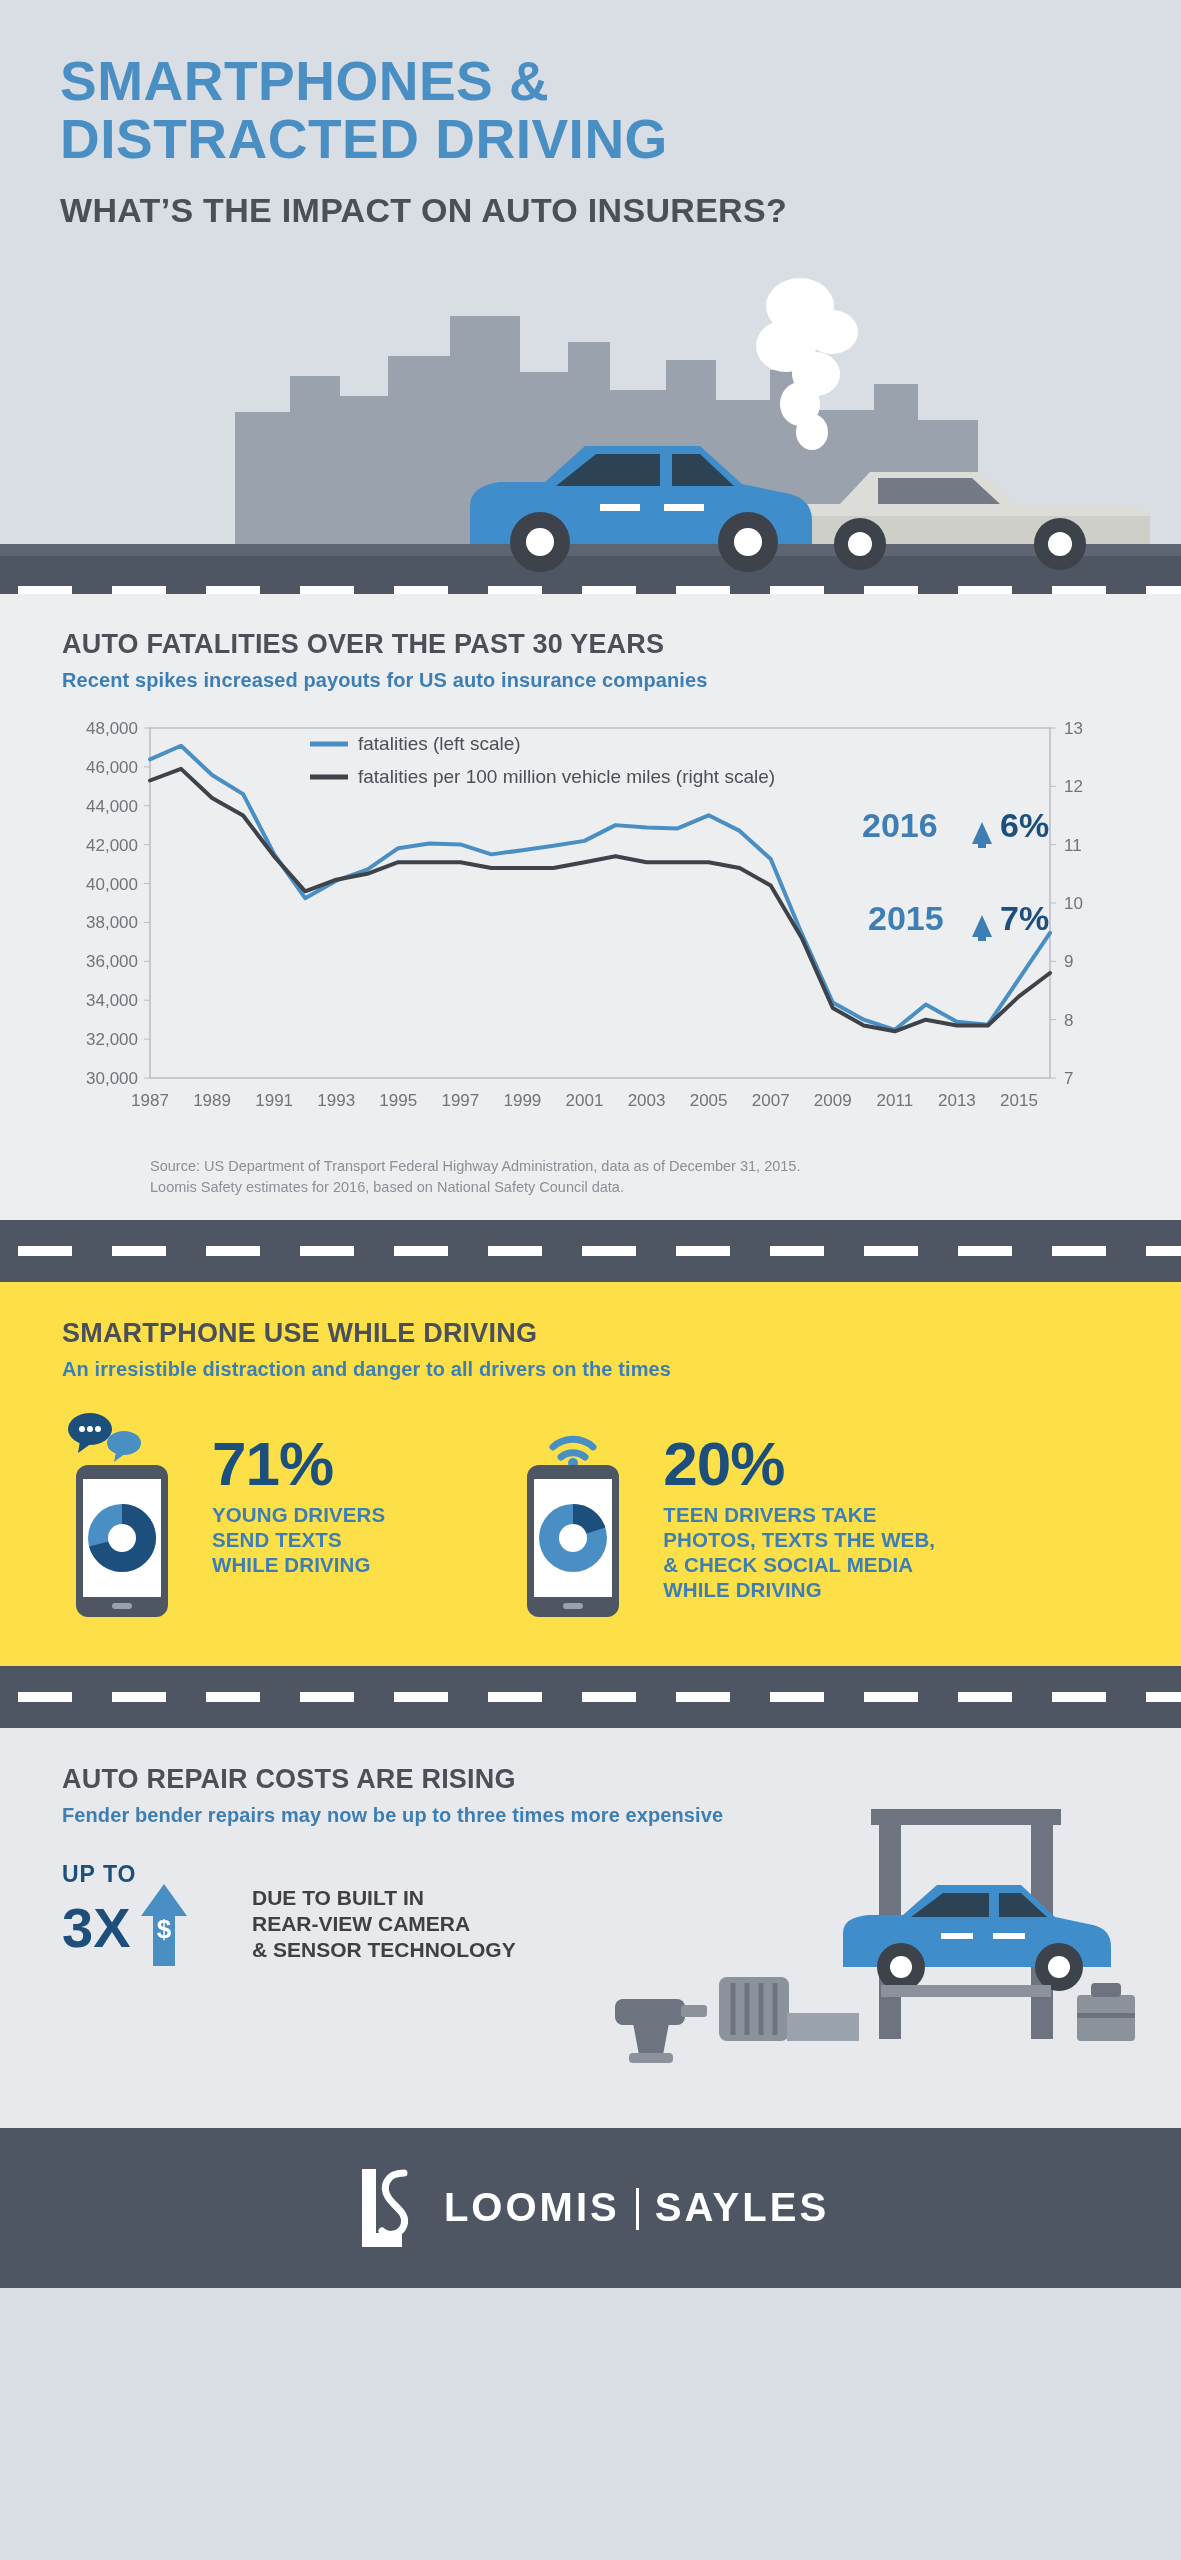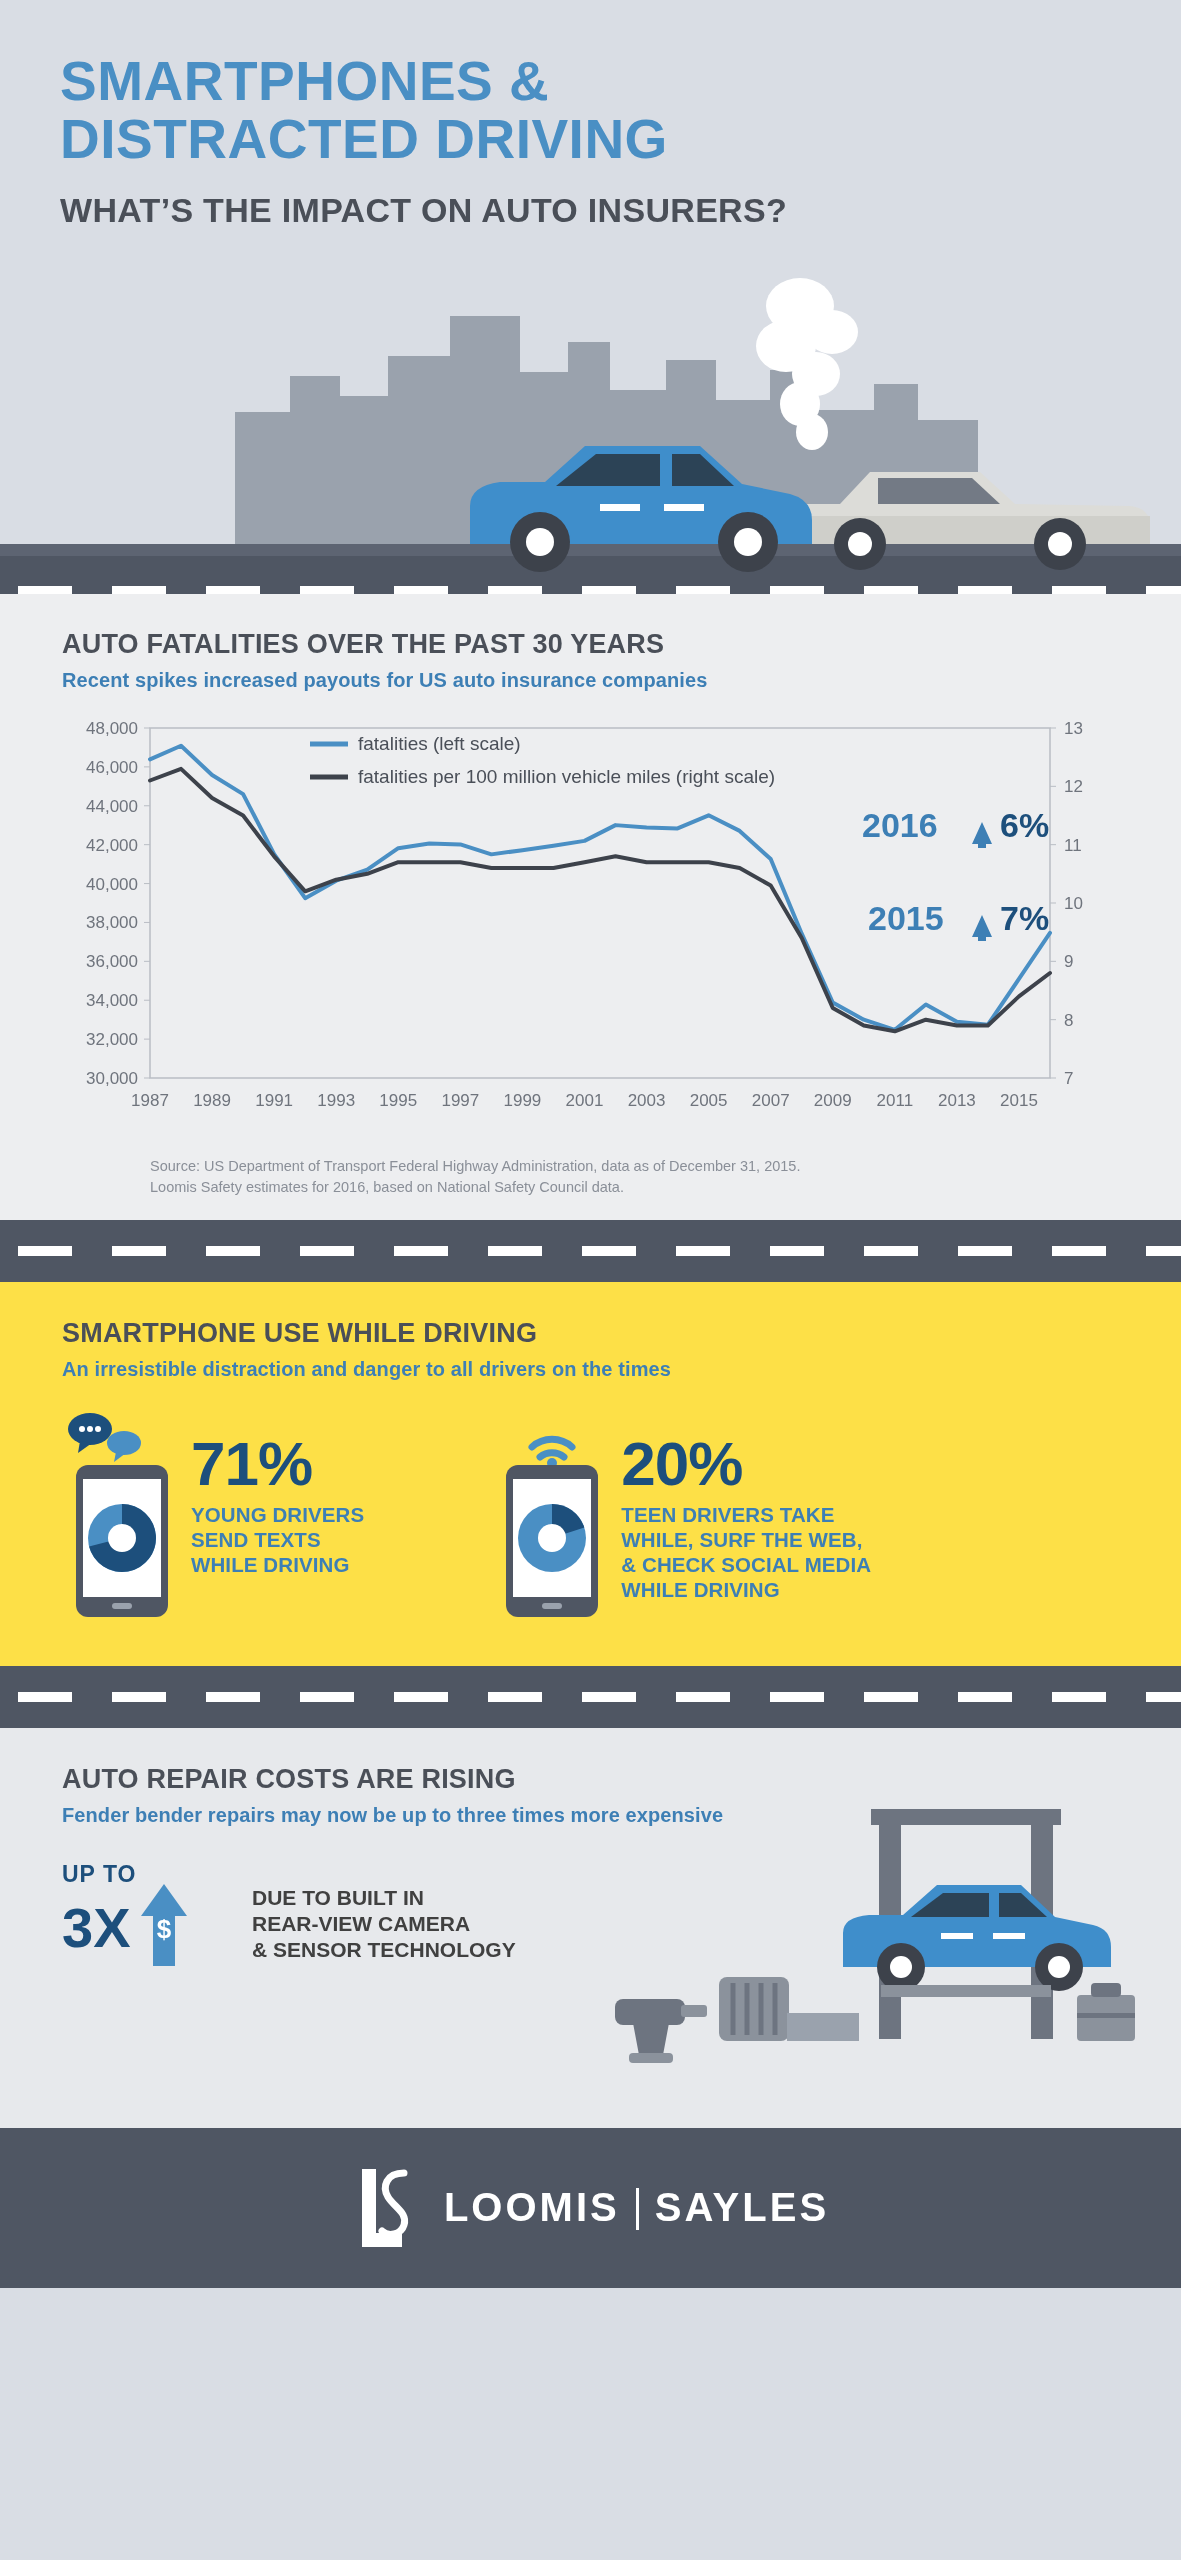--- a/index.html
+++ b/index.html
@@ -44,21 +44,21 @@
   
   .road { width:1181px; height:62px; background:#4f5663; position:relative; }
   .road .dashes { position:absolute; top:26px; left:0; width:1181px; height:10px; }
   .road .dash { position:absolute; height:10px; background:#ffffff; }
 
   
   .phone-section { background:#fde047; padding:36px 16px 40px 0; }
   .phones { display:flex; padding:26px 62px 0 62px; gap:18px; }
   .phone-block { display:flex; align-items:flex-start; }
   .phone-art { width:120px; position:relative; }
-  .stat { margin-left:9px; padding-top:28px; }
+  .stat { margin-left:30px; padding-top:28px; }
   .stat .pct { color:#1d4f7c; font-size:62px; font-weight:bold; line-height:0.95; letter-spacing:-1px; }
   .stat .desc { color:#3d7fb5; font-size:20.5px; font-weight:bold; line-height:1.22; margin-top:8px; letter-spacing:0.1px; }
 
   
   .repair-section { background:#e7e9ec; padding:36px 0 0 0; position:relative; height:400px; }
   .repair-body { display:flex; padding:34px 62px 0 62px; position:relative;align-items:center; }
   .upto { width:190px; }
   .upto .small { color:#1d4f7c; font-size:23px; font-weight:bold; letter-spacing:1px; }
   .upto .big { color:#1d4f7c; font-size:56px; font-weight:bold; line-height:0.9; margin-top:2px; }
   .repair-text { color:#404040; font-size:21px; font-weight:bold; line-height:1.25; padding-top:20px; }
@@ -321,21 +321,21 @@
               <circle r="34" fill="#4a8fc4"></circle>
               <path id="donut-20" fill="#1d4f7c" d="M0 0 L2.0818995585505003e-15 -34 A34 34 0 0 1 32.33592155403522 -10.506577808748212 Z"></path>
               <circle r="14" fill="#ffffff"></circle>
             </g>
           </svg>
         </div>
         <div class="stat">
           <div class="pct">20%</div>
           <div class="desc">
             <div>TEEN DRIVERS TAKE</div>
-            <div>WHILE, SURF THE WEB,</div>
+            <div>PHOTOS, TEXTS THE WEB,</div>
             <div>&amp; CHECK SOCIAL MEDIA</div>
             <div>WHILE DRIVING</div>
           </div>
         </div>
       </div>
     </div>
   </div>
 
   <div class="road">
     <div class="dashes">

